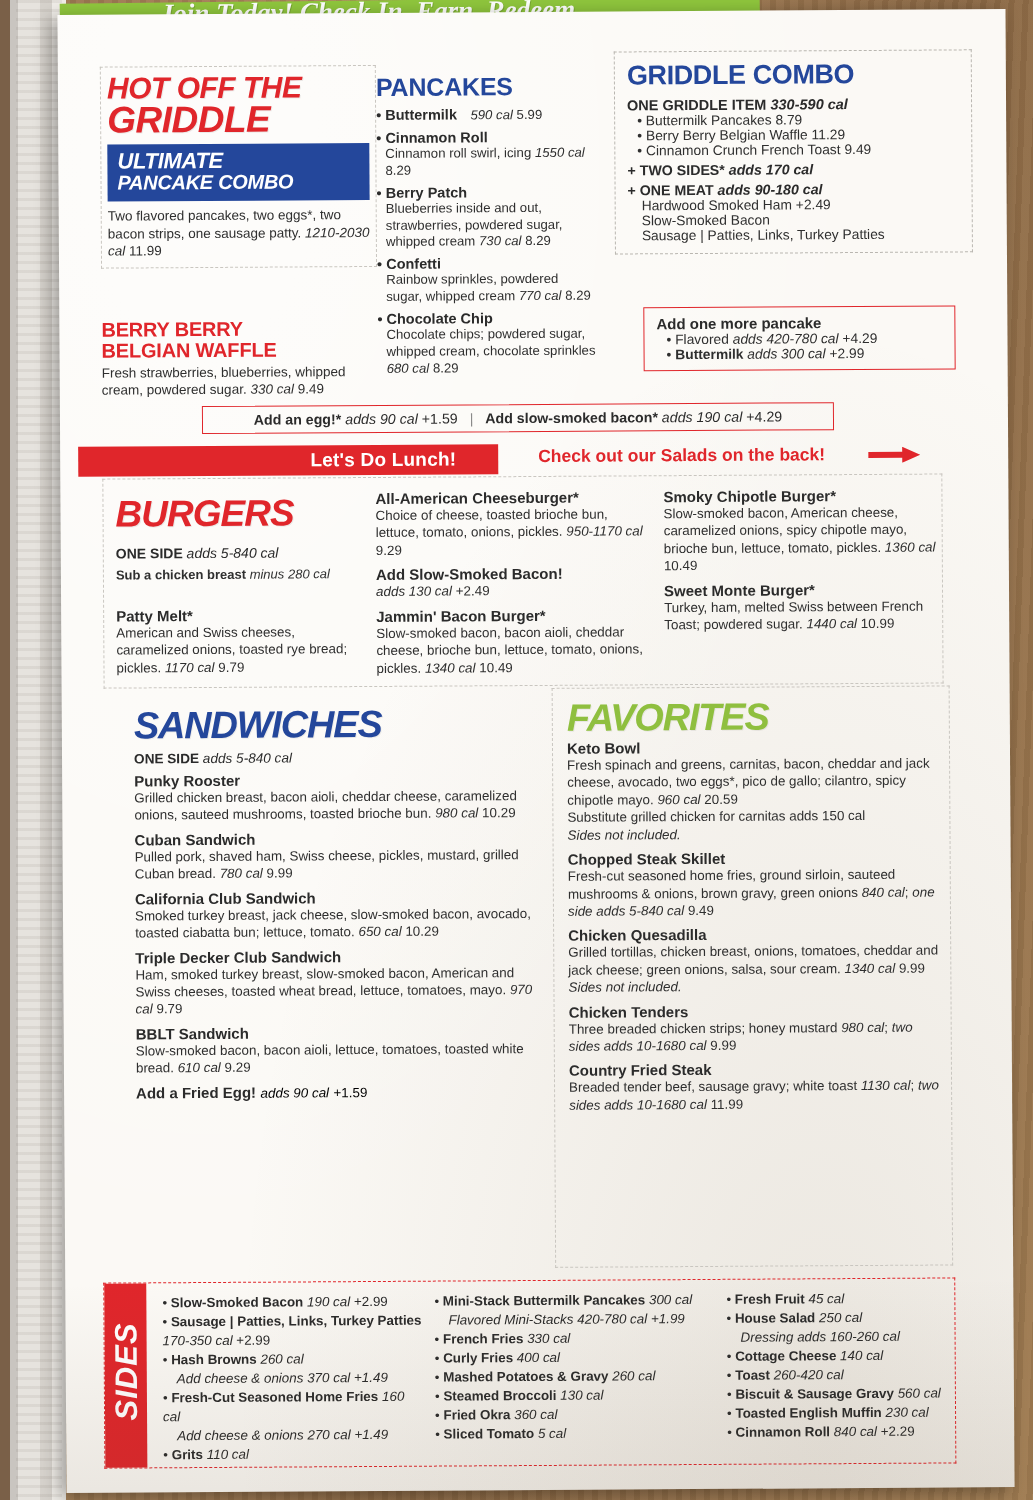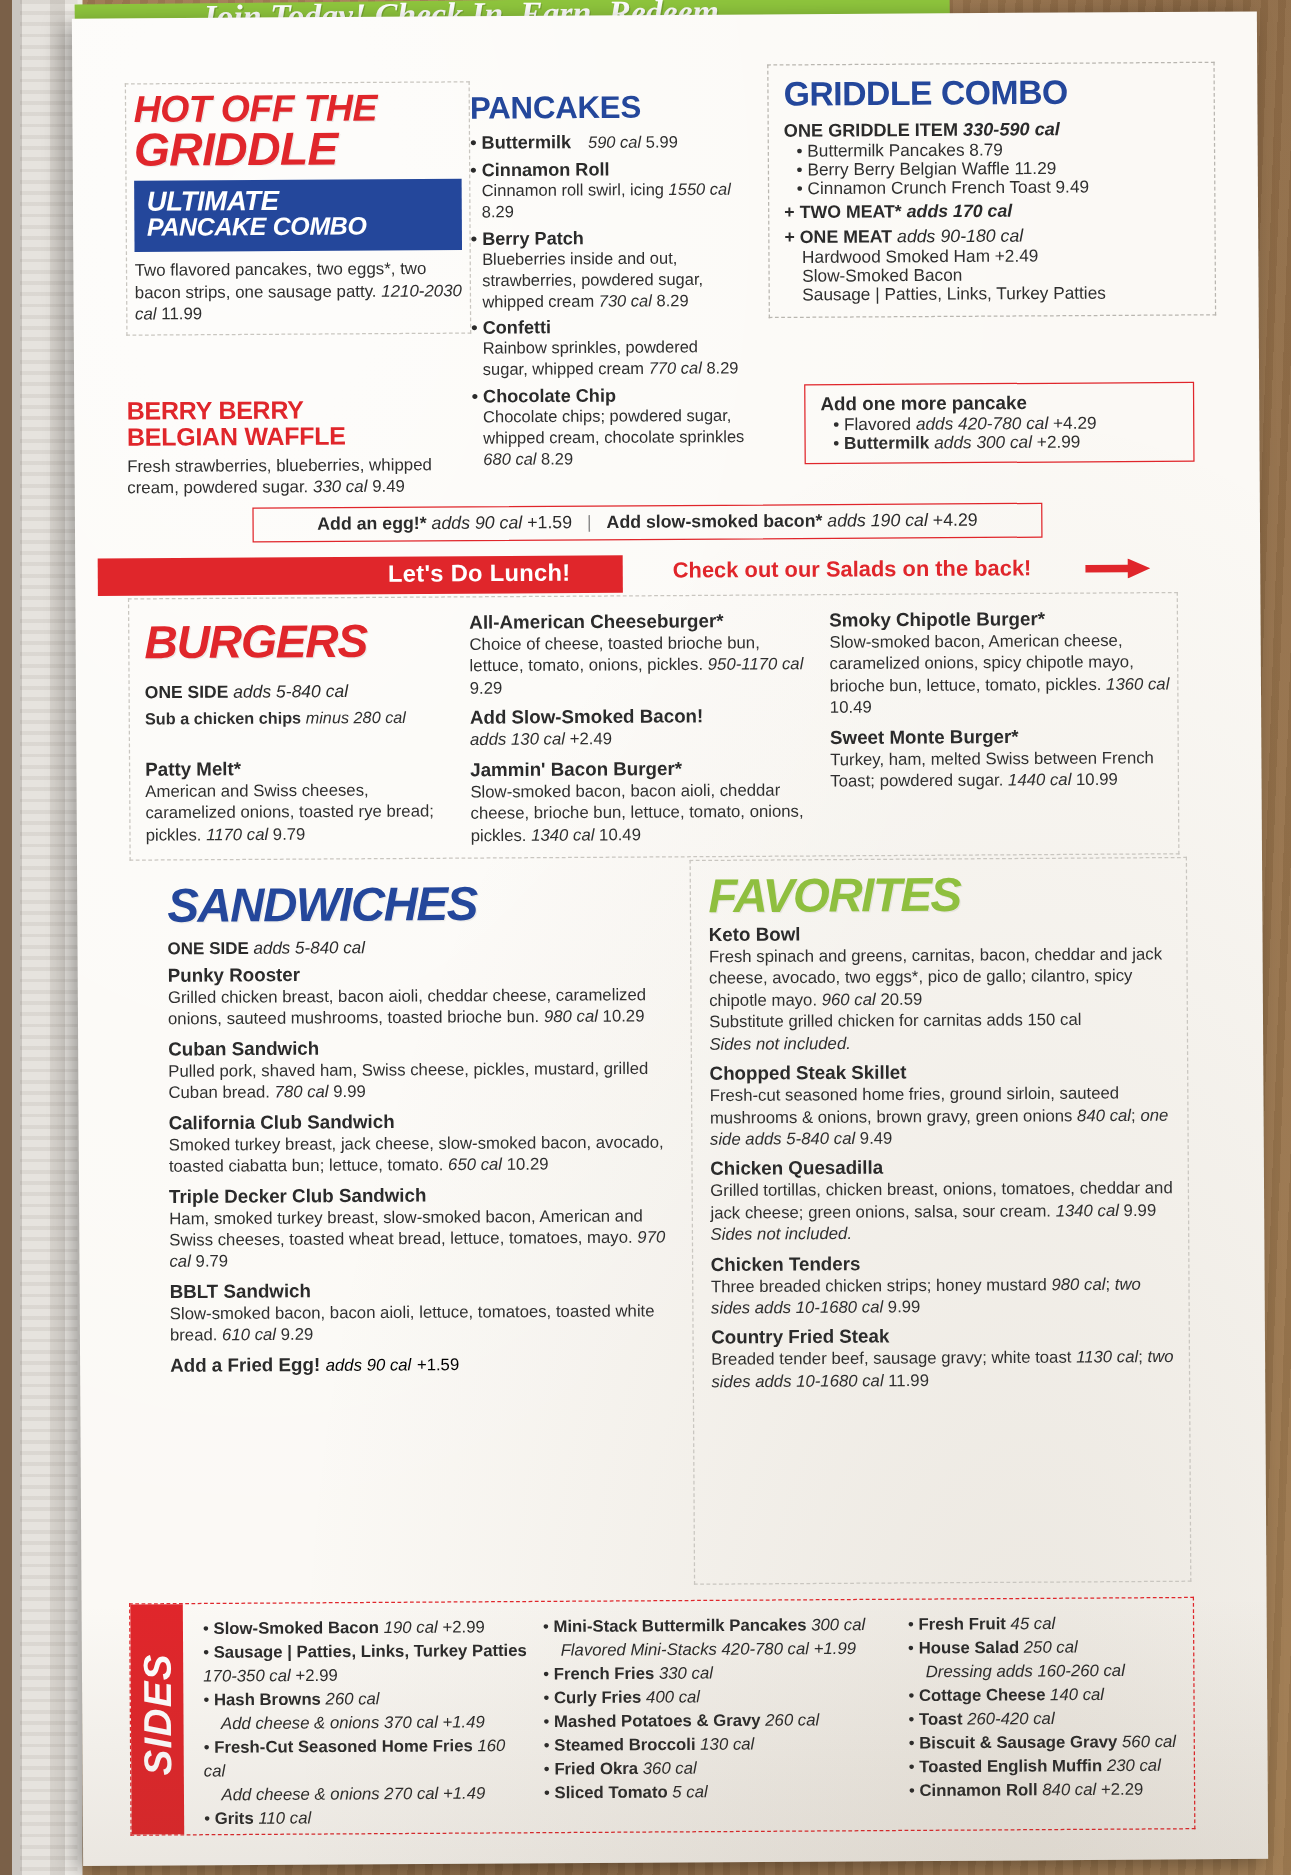--- a/index.html
+++ b/index.html
@@ -320,26 +320,26 @@
   <div class="sect-griddle">
     <div class="h-griddle">GRIDDLE COMBO</div>
     <div class="g-sub">
       <span>ONE GRIDDLE ITEM</span>
       <span class="cal" style="font-weight:bold">330-590 cal</span>
     </div>
     <div class="g-li">Buttermilk Pancakes  8.79</div>
     <div class="g-li">Berry Berry Belgian Waffle  11.29</div>
     <div class="g-li">Cinnamon Crunch French Toast  9.49</div>
     <div class="g-plus">
-      <span>+ TWO MEAT*</span>
+      <span>+ TWO SIDES*</span>
       <span class="cal" style="font-weight:bold">adds 170 cal</span>
     </div>
     <div class="g-plus">
       <span>+ ONE MEAT</span>
-      <span class="cal" style="font-weight:normal">adds 90-180 cal</span>
+      <span class="cal" style="font-weight:bold">adds 90-180 cal</span>
     </div>
     <div class="g-plain">Hardwood Smoked Ham  +2.49</div>
     <div class="g-plain">Slow-Smoked Bacon</div>
     <div class="g-plain">Sausage | Patties, Links, Turkey Patties</div>
   </div>
 
   <div class="sect-addpancake">
     <div class="ap-title">Add one more pancake</div>
     <div class="ap-li">
       <span style="font-weight:normal">Flavored</span>
@@ -369,21 +369,21 @@
     <path d="M0 5 H34 V0 L52 8 L34 16 V11 H0 Z" fill="#e0262b"></path>
   </svg>
 
   <div class="sect-burgers">
     <div class="h-burgers">BURGERS</div>
     <div class="b-oneside">
       <span>ONE SIDE</span>
       <span class="cal" style="font-weight:normal">adds 5-840 cal</span>
     </div>
     <div class="b-sub">
-      <span style="font-weight:bold">Sub a chicken chips</span>
+      <span style="font-weight:bold">Sub a chicken breast</span>
       <span class="cal">minus 280 cal</span>
     </div>
 
     <div class="b-pattymelt">
       <div class="item-name">Patty Melt*</div>
       <div class="item-desc">
         <span>American and Swiss cheeses, caramelized onions, toasted rye bread; pickles.</span>
         <span class="cal">1170 cal</span>
         <span>9.79</span>
       </div>

